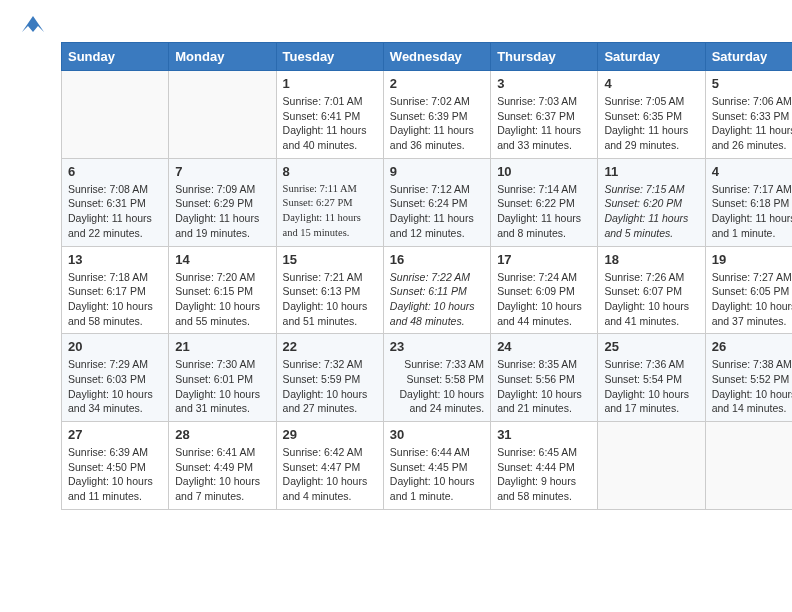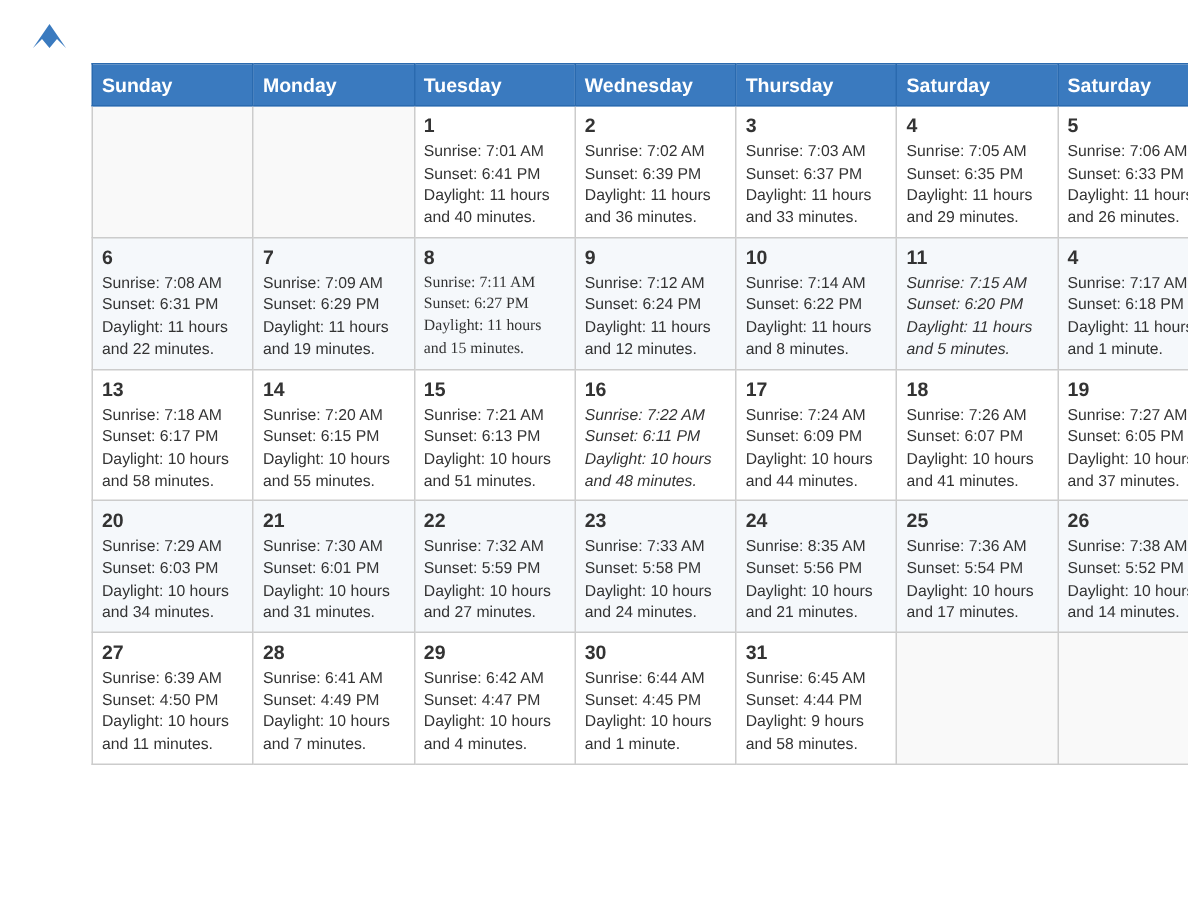--- a/index.html
+++ b/index.html
@@ -246,21 +246,21 @@
 Daylight: 10 hours and 31 minutes.</div>
         </td>
         <td>
           <span class="day-num">22</span>
           <div class="day-info" style="white-space: pre-line;">Sunrise: 7:32 AM
 Sunset: 5:59 PM
 Daylight: 10 hours and 27 minutes.</div>
         </td>
         <td>
           <span class="day-num">23</span>
-          <div class="day-info" style="white-space: pre-line;">Sunrise: 7:33 AM
+          <div class="day-info" style="white-space: pre-line; text-align: right;">Sunrise: 7:33 AM
 Sunset: 5:58 PM
 Daylight: 10 hours and 24 minutes.</div>
         </td>
         <td>
           <span class="day-num">24</span>
           <div class="day-info" style="white-space: pre-line;">Sunrise: 8:35 AM
 Sunset: 5:56 PM
 Daylight: 10 hours and 21 minutes.</div>
         </td>
         <td>

